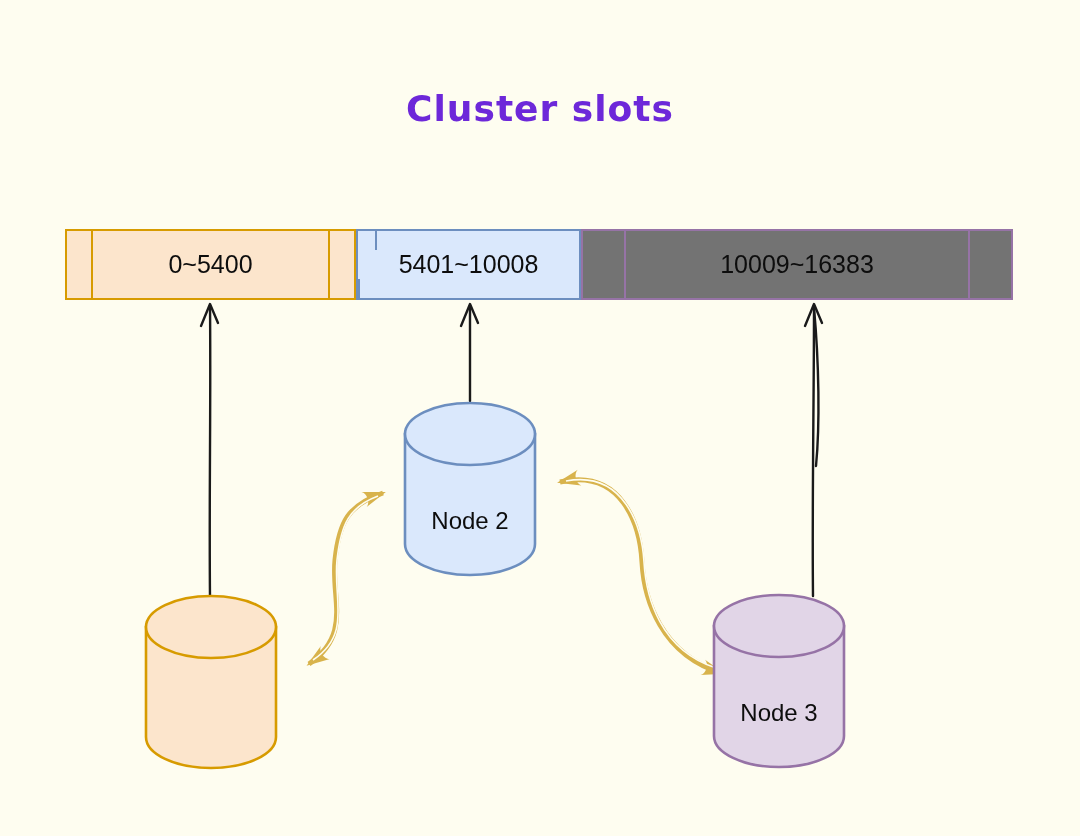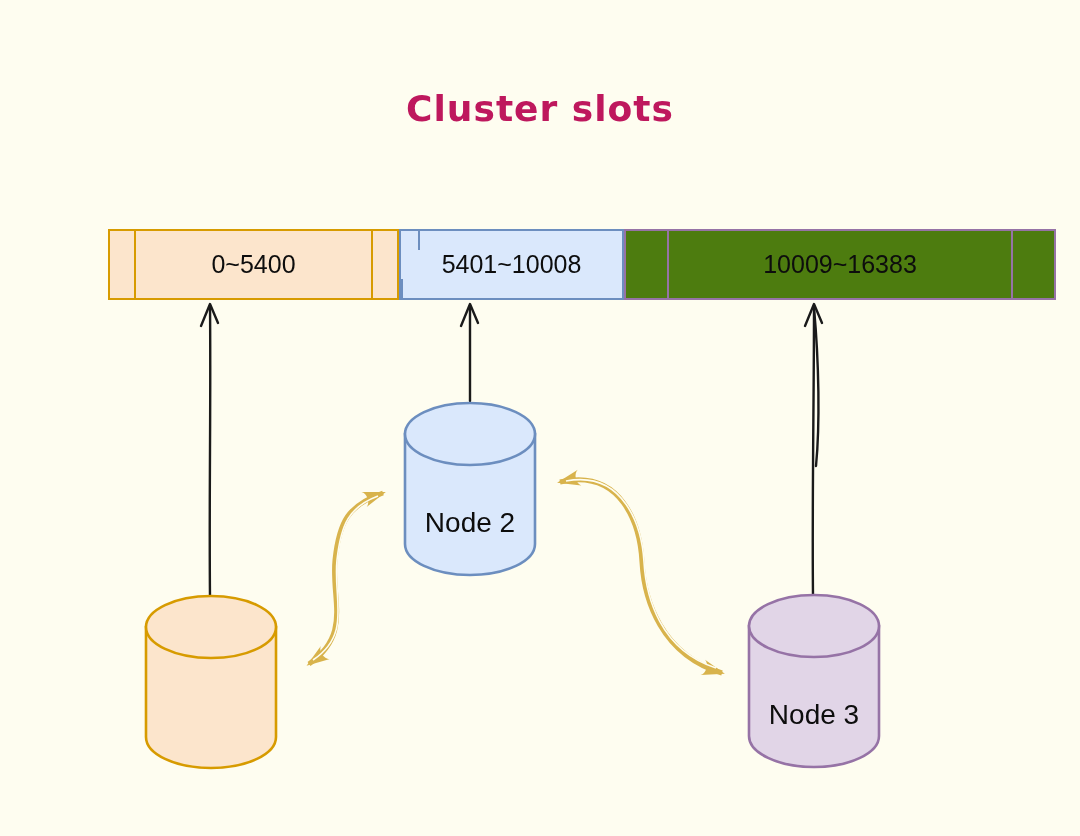--- a/index.html
+++ b/index.html
@@ -11,39 +11,38 @@
     overflow: hidden;
   }
   .canvas { position: relative; width: 1080px; height: 836px; }
 
   
   .title {
     position: absolute; top: 88px; left: 0; right: 0;
     text-align: center;
     font-family: "DejaVu Sans", sans-serif;
     font-size: 36px; font-weight: 600; letter-spacing: 1px;
-    color: #be185d;
+    color: #6d28d9;
   }
 
   
   .slot-bar {
     position: absolute; left: 65px; top: 229px;
     width: 948px; height: 71px;
     display: flex;
-    margin-left: 43px;
   }
   .segment {
     box-sizing: border-box;
     height: 71px;
     display: flex;
     border-style: solid; border-width: 2.5px;
   }
   .seg-0 { width: 291px; background: #FCE5CC; border-color: #D79B00; }
   .seg-1 { width: 225px; background: #DAE8FC; border-color: #6C8EBF; flex-direction: column; }
-  .seg-2 { width: 432px; background: #4d7c0f; border-color: #9673A6; gap: 7px; }
+  .seg-2 { width: 432px; background: #737373; border-color: #9673A6; gap: 7px; }
   .cap { box-sizing: border-box; height: 100%; }
   .seg-0 .cap { width: 26px; }
   .seg-1 .cap { width: 19px; }
   .seg-2 .cap { width: 43px; }
   .seg-0 .cap-l { border-right: 2px solid #D79B00; }
   .seg-0 .cap-r { border-left: 2px solid #D79B00; }
   .seg-1 .cap-l { border-right: 2px solid #6C8EBF; }
   .seg-1 .cap-r { border-left: 2px solid #6C8EBF; }
   .seg-2 .cap-l { border-right: 2px solid #9673A6; }
   .seg-2 .cap-r { border-left: 2px solid #9673A6; }
@@ -52,25 +51,25 @@
     display: flex; align-items: center; justify-content: center;
     font-size: 25px; color: #0d0d0d;
     white-space: nowrap;
   }
 
   
   .node { position: absolute; width: 134px; height: 176px; }
   .node svg { position: absolute; left: 0; top: 0; }
   .node-1 { left: 144px; top: 594px; }
   .node-2 { left: 403px; top: 401px; }
-  .node-3 { left: 747px; top: 593px; }
+  .node-3 { left: 712px; top: 593px; }
   .node-label {
     position: absolute; left: 0; right: 0; top: 106px;
     text-align: center;
-    font-size: 28px; color: #0d0d0d;
+    font-size: 24px; color: #0d0d0d;
   }
 
   
   .arrows {
     position: absolute; left: 0; top: 0;
     pointer-events: none;
   }
 </style>
 </head>
 <body>

